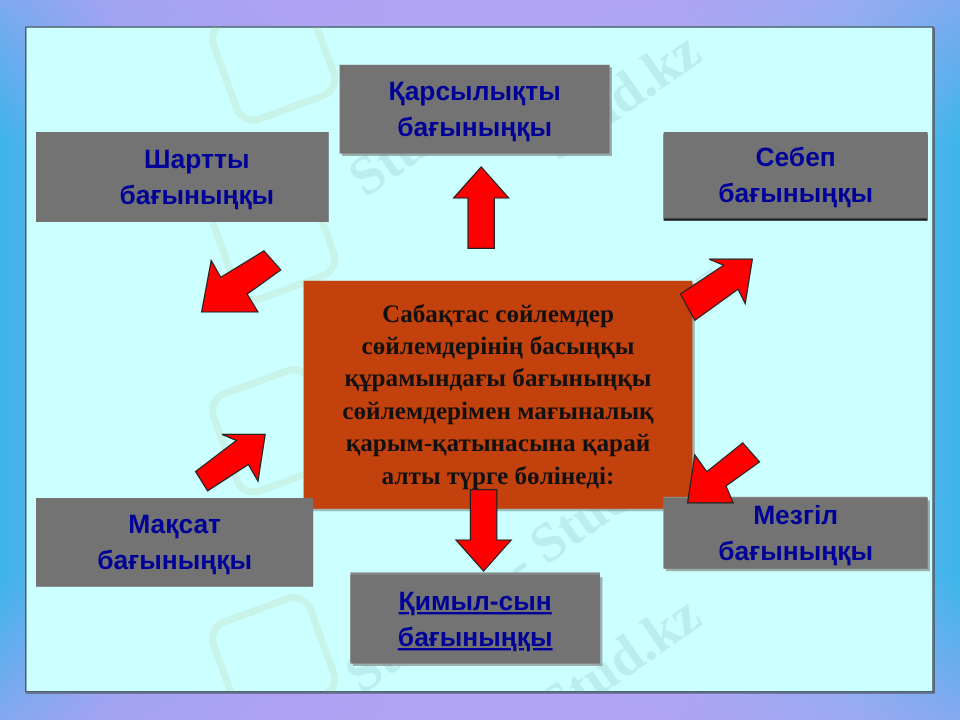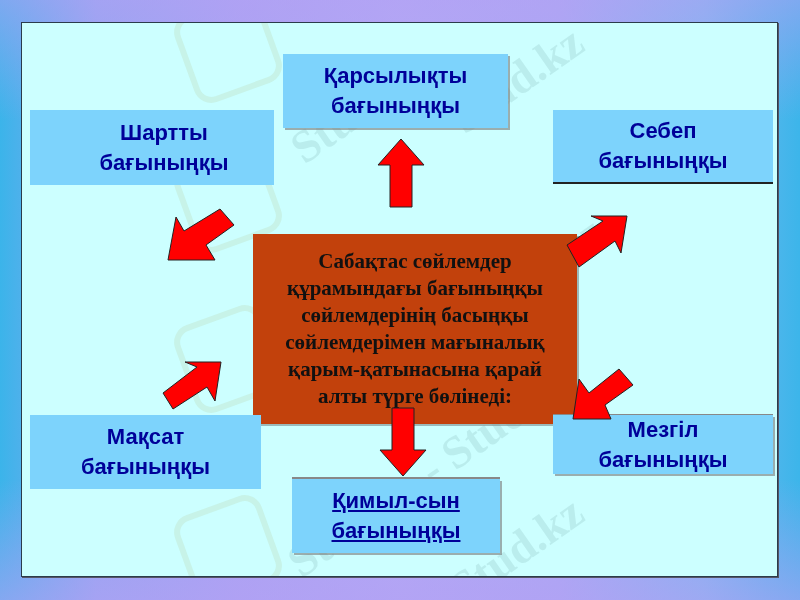--- a/index.html
+++ b/index.html
@@ -21,21 +21,21 @@
     .watermark {
       position: absolute; font-family: "Liberation Serif", serif; font-weight: bold;
       font-size: 46px; color: rgba(140, 190, 190, 0.28);
       transform: rotate(-35deg); white-space: nowrap; pointer-events: none;
     }
     .wm-logo {
       position: absolute; width: 80px; height: 80px; border: 6px solid rgba(190,220,190,0.35);
       border-radius: 18px; transform: rotate(-20deg); pointer-events: none;
     }
     .box {
-      position: absolute; background: #7dd3fc;
+      position: absolute; background: #737373;
       display: flex; align-items: center; justify-content: center; text-align: center;
       color: #000099; font-weight: bold; font-size: 22px; line-height: 30px;
       font-family: "Liberation Sans", sans-serif;
     }
     .box.shadow-b { box-shadow: 0 2px 0 #222; }
     .box.shadow-t { box-shadow: 0 -2px 0 #888; }
     .box.shadow-r { box-shadow: 2px 2px 0 rgba(120,120,120,0.6); }
     .center-box {
       position: absolute; left: 231px; top: 211px; width: 324px; height: 190px;
       background: #c2410c; box-shadow: 2px 2px 0 rgba(120,140,140,0.6);
@@ -79,22 +79,22 @@
   <div class="box shadow-b" style="left:531px; top:87px; width:220px; height:72px;">
     <div>
       <div>Себеп</div>
       <div>бағыныңқы</div>
     </div>
   </div>
 
   <div class="center-box">
     <div>
       <div>Сабақтас сөйлемдер</div>
+      <div>сөйлемдерінің басыңқы</div>
       <div>құрамындағы бағыныңқы</div>
-      <div>сөйлемдерінің басыңқы</div>
       <div>сөйлемдерімен мағыналық</div>
       <div>қарым-қатынасына қарай</div>
       <div>алты түрге бөлінеді:</div>
     </div>
   </div>
 
   <div class="box" style="left:8px; top:392px; width:231px; height:74px;">
     <div>
       <div>Мақсат</div>
       <div>бағыныңқы</div>

